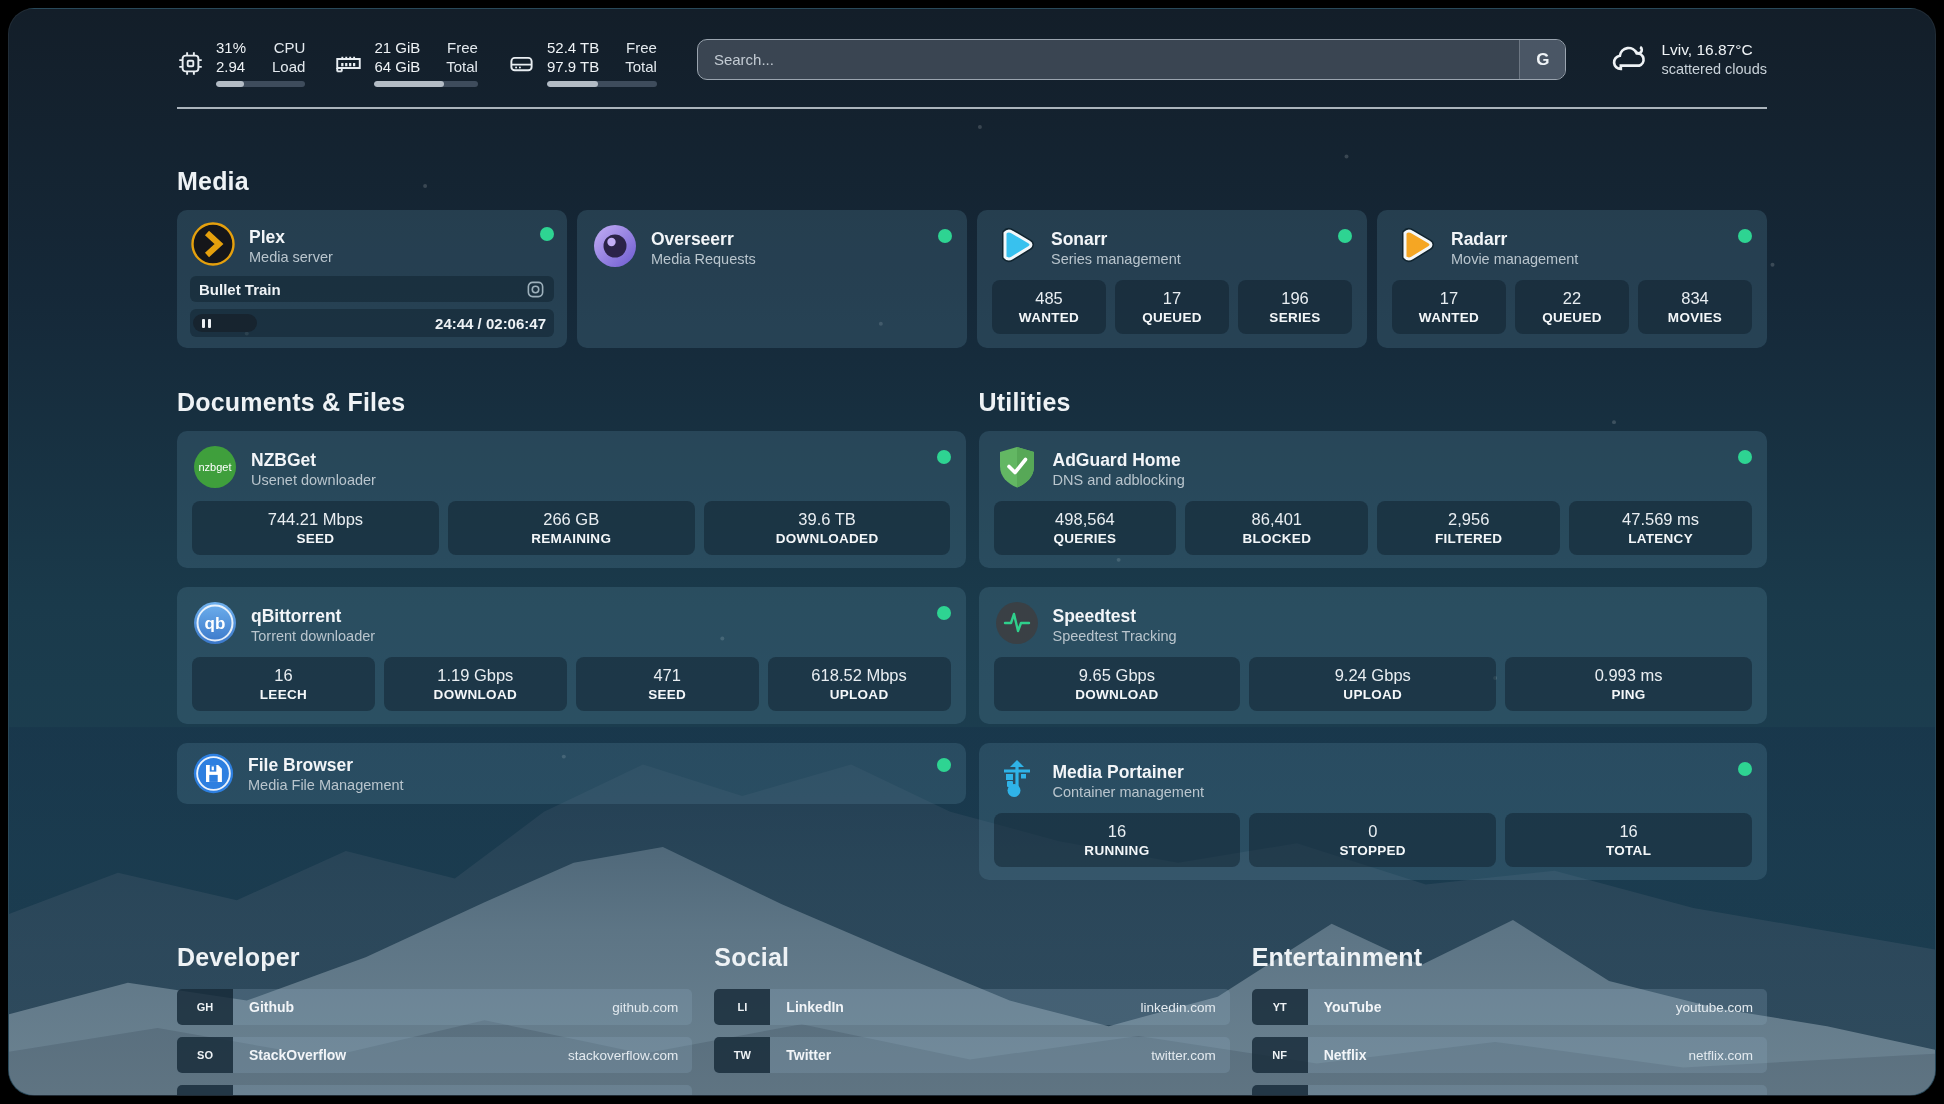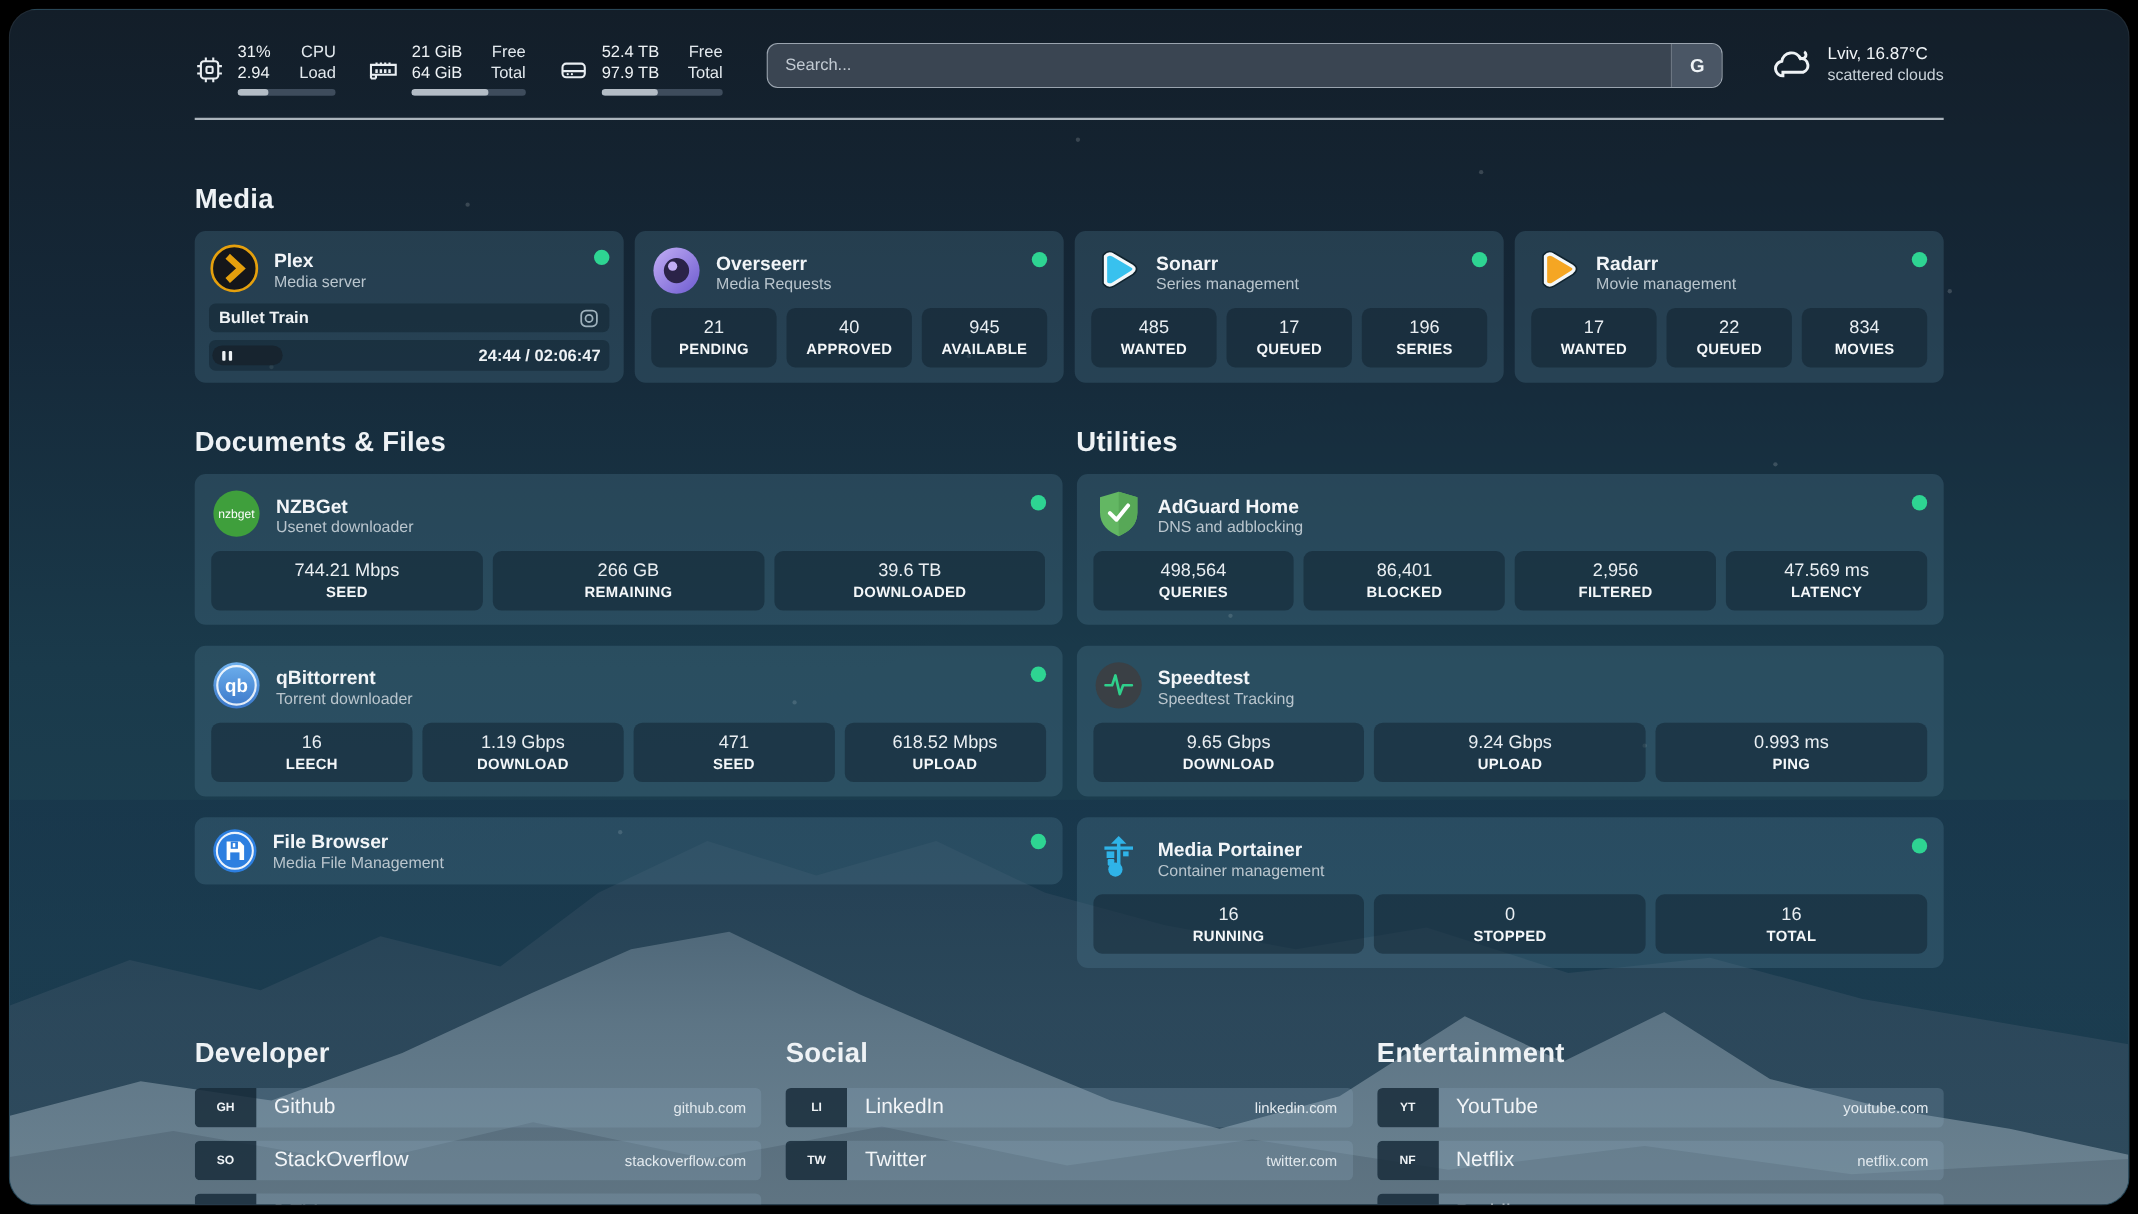--- a/index.html
+++ b/index.html
@@ -76,21 +76,21 @@
   .card-slim { padding:9px 15px; }
   .card-slim .svc-icon { width:43px; height:43px; }
 
   
   .bookmarks { display:grid; grid-template-columns:1fr 1fr 1fr; column-gap:22px; margin-top:44px; }
   .bookmarks h2 { margin-bottom:17px; }
   .bm-row { display:flex; align-items:center; height:36px; margin-bottom:12px; border-radius:5px;
     background:rgba(141,172,192,0.24); overflow:hidden; cursor:pointer; }
   .bm-abbr { width:56px; align-self:stretch; background:rgba(16,34,49,0.78); color:#eef2f5;
     font-size:11px; font-weight:600; display:flex; align-items:center; justify-content:center; }
-  .bm-name { flex:1; padding-left:16px; font-size:19px; font-weight:400; color:#f2f5f8; }
+  .bm-name { flex:1; padding-left:16px; font-size:14px; font-weight:700; color:#f2f5f8; }
   .bm-url { padding-right:14px; font-size:13.5px; color:#e3eaef; }
 </style>
 </head>
 <body>
 
 <div class="window">
 
   <svg class="bg-svg" viewBox="0 0 1944 1104" preserveAspectRatio="none">
     <defs>
       <linearGradient id="haze" x1="0" y1="0" x2="0" y2="1">
@@ -266,34 +266,20 @@
                 <circle cx="23" cy="23" r="11.5" fill="#2b2348"></circle>
                 <circle cx="19.5" cy="19" r="4.2" fill="#c3aef5"></circle>
               </svg>
           </span>
           <div class="svc-text">
             <div class="svc-title">Overseerr</div>
             <div class="svc-sub">Media Requests</div>
           </div>
           <span class="dot"></span>
         </div>
-        <div class="stats">
-          <div class="stat">
-              <div class="stat-v">21</div>
-              <div class="stat-l">PENDING</div>
-            </div>
-          <div class="stat">
-              <div class="stat-v">40</div>
-              <div class="stat-l">APPROVED</div>
-            </div>
-          <div class="stat">
-              <div class="stat-v">945</div>
-              <div class="stat-l">AVAILABLE</div>
-            </div>
-        </div>
       </div>
 
       <div class="card">
         <div class="card-head">
           <span class="svc-icon">
             <svg viewBox="0 0 46 46">
                 <path d="M13 10 Q16 6.5 20 9 L37 19 Q41 21.5 37 24.5 L20 35 Q16 37.5 13 34 Z" fill="#38c1ee" stroke="#10242f" stroke-width="6" stroke-linejoin="round"></path>
                 <path d="M13 10 Q16 6.5 20 9 L37 19 Q41 21.5 37 24.5 L20 35 Q16 37.5 13 34 Z" fill="#38c1ee" stroke="#f3f7f9" stroke-width="3" stroke-linejoin="round"></path>
               </svg>
           </span>

